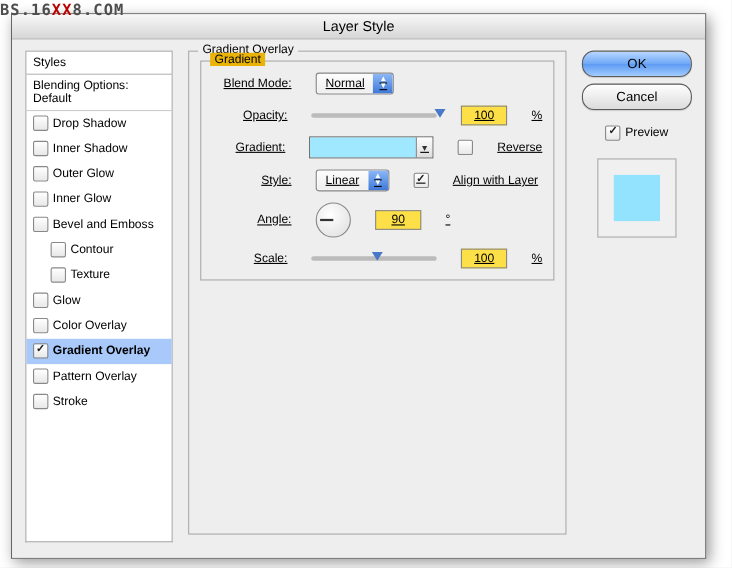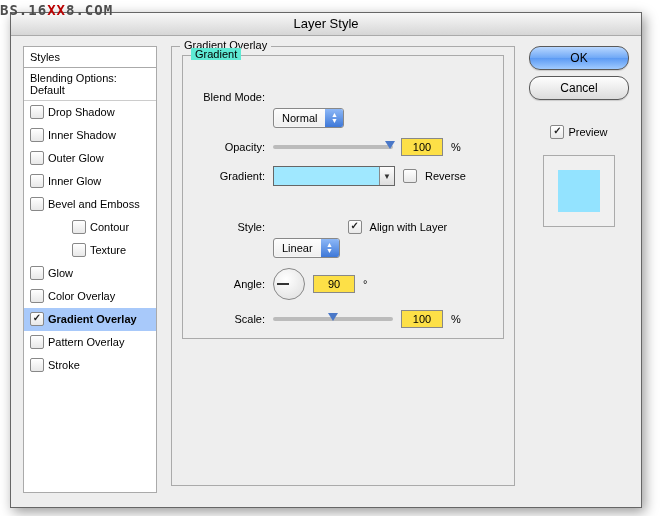--- a/index.html
+++ b/index.html
@@ -69,21 +69,21 @@
     display: flex;
     align-items: center;
     gap: 4px;
     font-size: 11px;
     color: #000;
     border-bottom: 1px dotted transparent;
   }
   .row.top {
     border-bottom: 1px solid #ccc;
   }
-  .row.sub { padding-left: 22px; margin-left: 26px; }
+  .row.sub { padding-left: 22px; }
   .row.selected {
     background: #a8c9fa;
   }
   .chk {
     width: 12px;
     height: 12px;
     border: 1px solid #888;
     border-radius: 2px;
     background: linear-gradient(#fff,#e8e8e8);
     display: inline-flex;
@@ -118,42 +118,42 @@
     left: 8px;
     background: #eee;
     padding: 0 4px;
     font-size: 11px;
   }
   .inner-fieldset {
     border: 1px solid #aaa;
     padding: 10px;
     position: relative;
   }
-  .inner-fieldset .legend { background: #5eead4; }
+  .inner-fieldset .legend { background: #eab308; }
   .form-row {
     display: flex;
     align-items: center;
     margin-bottom: 10px;
-    gap: 8px;
+    gap: 22px;
+    text-decoration: underline;
   }
   .form-row .lbl {
     width: 72px;
     text-align: right;
     font-size: 11px;
   }
   .mac-select {
     display: inline-flex;
     align-items: center;
     border: 1px solid #888;
     background: linear-gradient(#fdfdfd,#eee);
     height: 18px;
     border-radius: 3px;
     overflow: hidden;
     box-shadow: inset 0 0 0 1px rgba(255,255,255,0.4);
-    margin-top: 42px;
   }
   .mac-select .val {
     padding: 0 8px;
     font-size: 11px;
   }
   .mac-select .end {
     width: 18px;
     height: 100%;
     background: linear-gradient(#8db8f7,#3e78d8);
     display: flex;
@@ -249,21 +249,21 @@
   }
   .btn.default {
     background: linear-gradient(#b8d7ff,#6fa8f6 50%,#5c9af3 51%,#a0cbff);
     color:#000;
     font-weight: 500;
   }
   .prev-row {
     display:flex;
     align-items:center;
     gap:4px;
-    margin-top:19px;
+    margin-top:8px;
     font-size:11px;
   }
   .thumb-box {
     margin-top:10px;
     width: 70px;
     height: 70px;
     border: 1px solid #aaa;
     background: #f0f0f0;
     display:flex;
     align-items:center;

